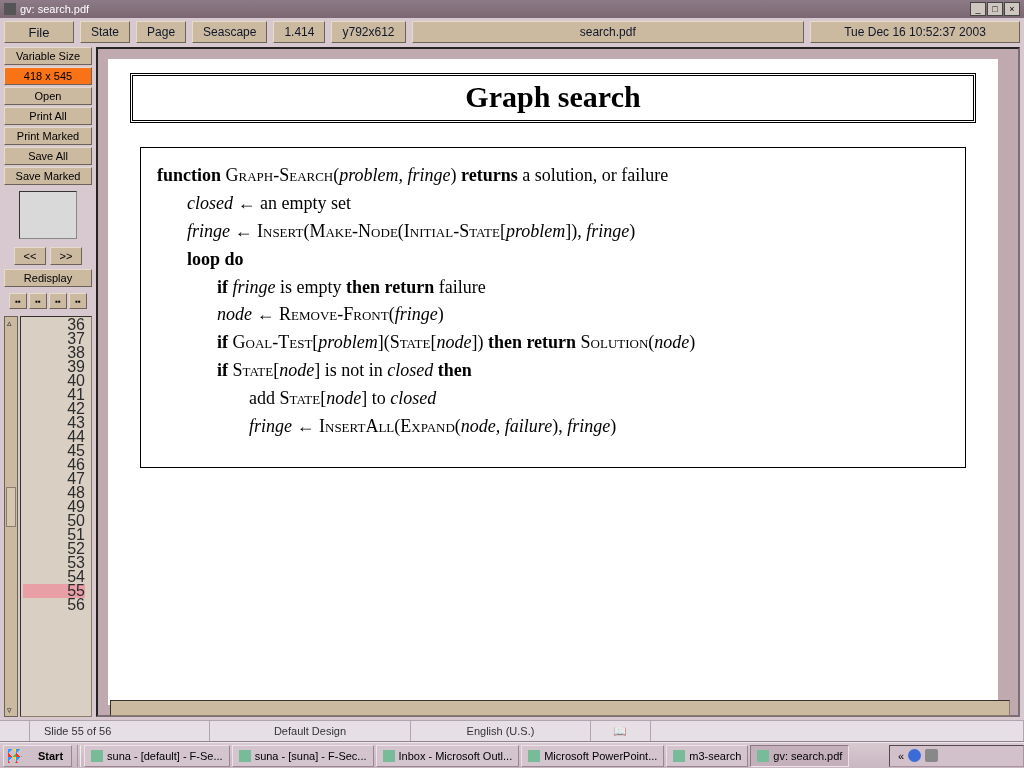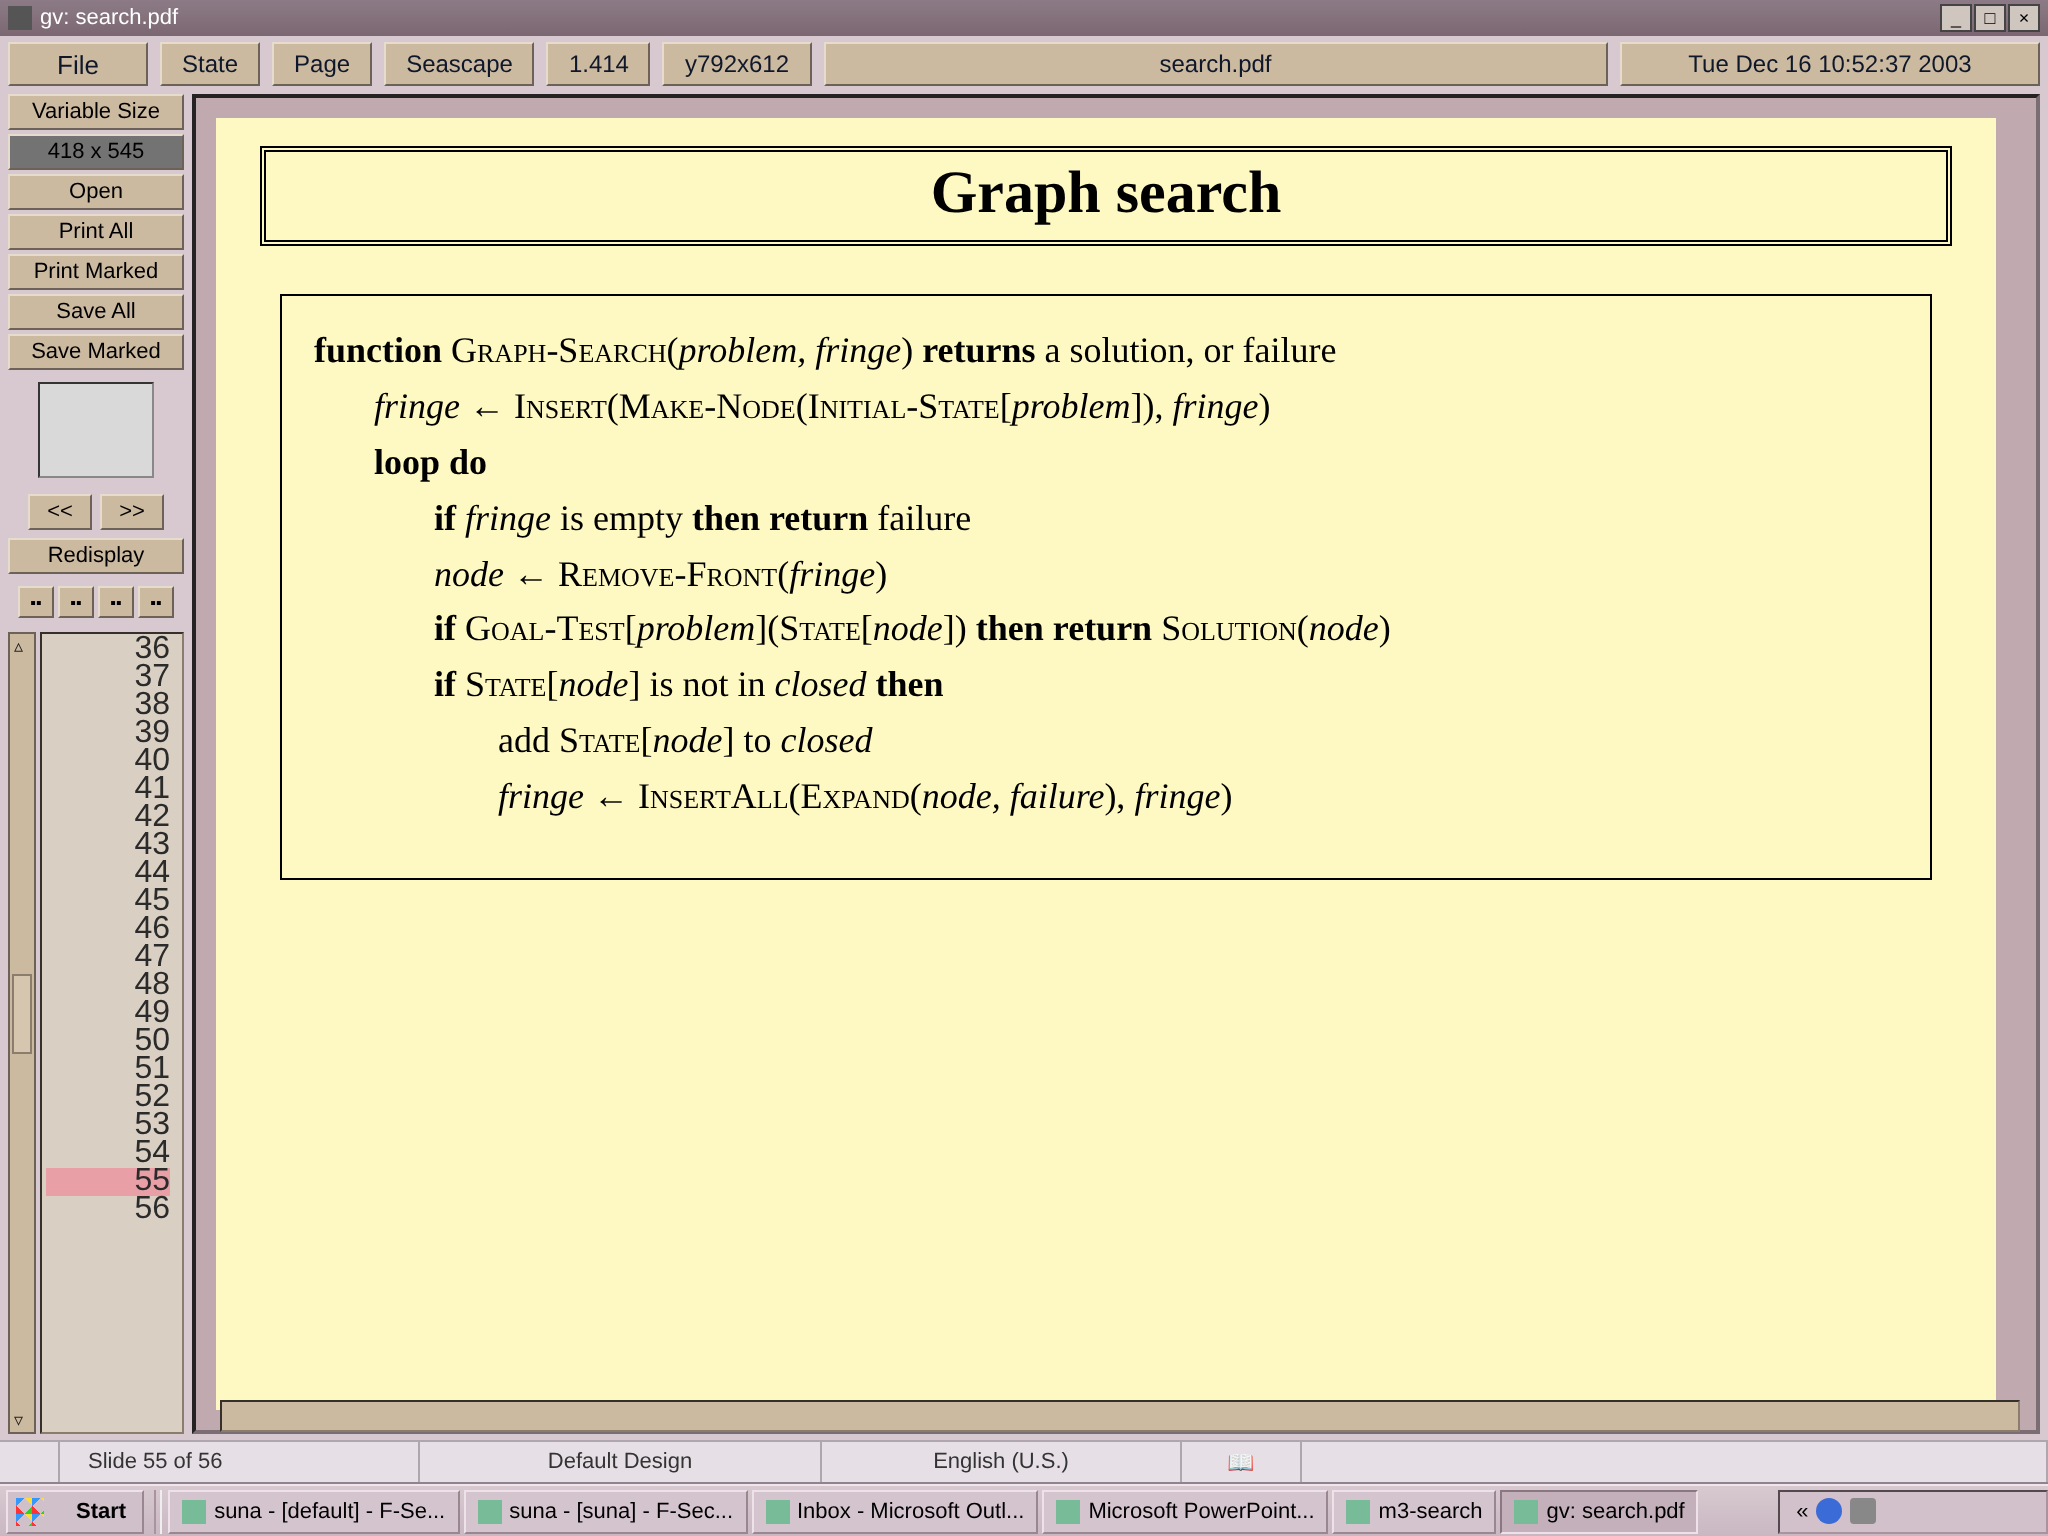--- a/index.html
+++ b/index.html
@@ -151,21 +151,21 @@
   .gv-canvas {
     flex:1;
     border:2px inset #7a6e74;
     background:#c0aab0;
     position:relative;
     overflow:hidden;
   }
   .page {
     position:absolute;
     left:10px; right:20px; top:10px; bottom:10px;
-    background:#fef9c3;
+    background:#ffffff;
     padding:10px 12px;
     font-family:"Times New Roman", Times, serif;
   }
   .title-box {
     border:3px double #000;
     text-align:center;
     font-size:30px;
     font-weight:bold;
     padding:4px 0 6px;
     margin:4px 10px 24px;
@@ -303,21 +303,21 @@
     <div class="btn3d">Seascape</div>
     <div class="btn3d">1.414</div>
     <div class="btn3d">y792x612</div>
     <div class="btn3d btn-wide">search.pdf</div>
     <div class="btn3d btn-date">Tue Dec 16 10:52:37 2003</div>
   </div>
 
   <div class="gv-body">
     <div class="gv-sidebar">
       <div class="side-btn">Variable Size</div>
-      <div class="side-btn" style="background:#737373">418 x 545</div>
+      <div class="side-btn" style="background:#f97316">418 x 545</div>
       <div class="side-btn">Open</div>
       <div class="side-btn">Print All</div>
       <div class="side-btn">Print Marked</div>
       <div class="side-btn">Save All</div>
       <div class="side-btn">Save Marked</div>
       <div class="thumb"></div>
       <div class="nav-row">
         <div class="nav-btn">&lt;&lt;</div>
         <div class="nav-btn">&gt;&gt;</div>
       </div>
@@ -364,20 +364,23 @@
       <div class="page">
         <div class="title-box">Graph search</div>
         <div class="algo-box">
           <div>
             <span class="kw">function</span>
             <span> </span>
             <span class="sc">Graph-Search</span><span>(</span><span class="it">problem, fringe</span><span>)</span>
             <span> </span><span class="kw">returns</span><span> a solution, or failure</span>
           </div>
           <div class="indent1">
+            <span class="it">closed</span><span> ← an empty set</span>
+          </div>
+          <div class="indent1">
             <span class="it">fringe</span><span> ← </span><span class="sc">Insert</span><span>(</span><span class="sc">Make-Node</span><span>(</span><span class="sc">Initial-State</span><span>[</span><span class="it">problem</span><span>]), </span><span class="it">fringe</span><span>)</span>
           </div>
           <div class="indent1"><span class="kw">loop do</span></div>
           <div class="indent2">
             <span class="kw">if </span><span class="it">fringe</span><span> is empty </span><span class="kw">then return</span><span> failure</span>
           </div>
           <div class="indent2">
             <span class="it">node</span><span> ← </span><span class="sc">Remove-Front</span><span>(</span><span class="it">fringe</span><span>)</span>
           </div>
           <div class="indent2">

